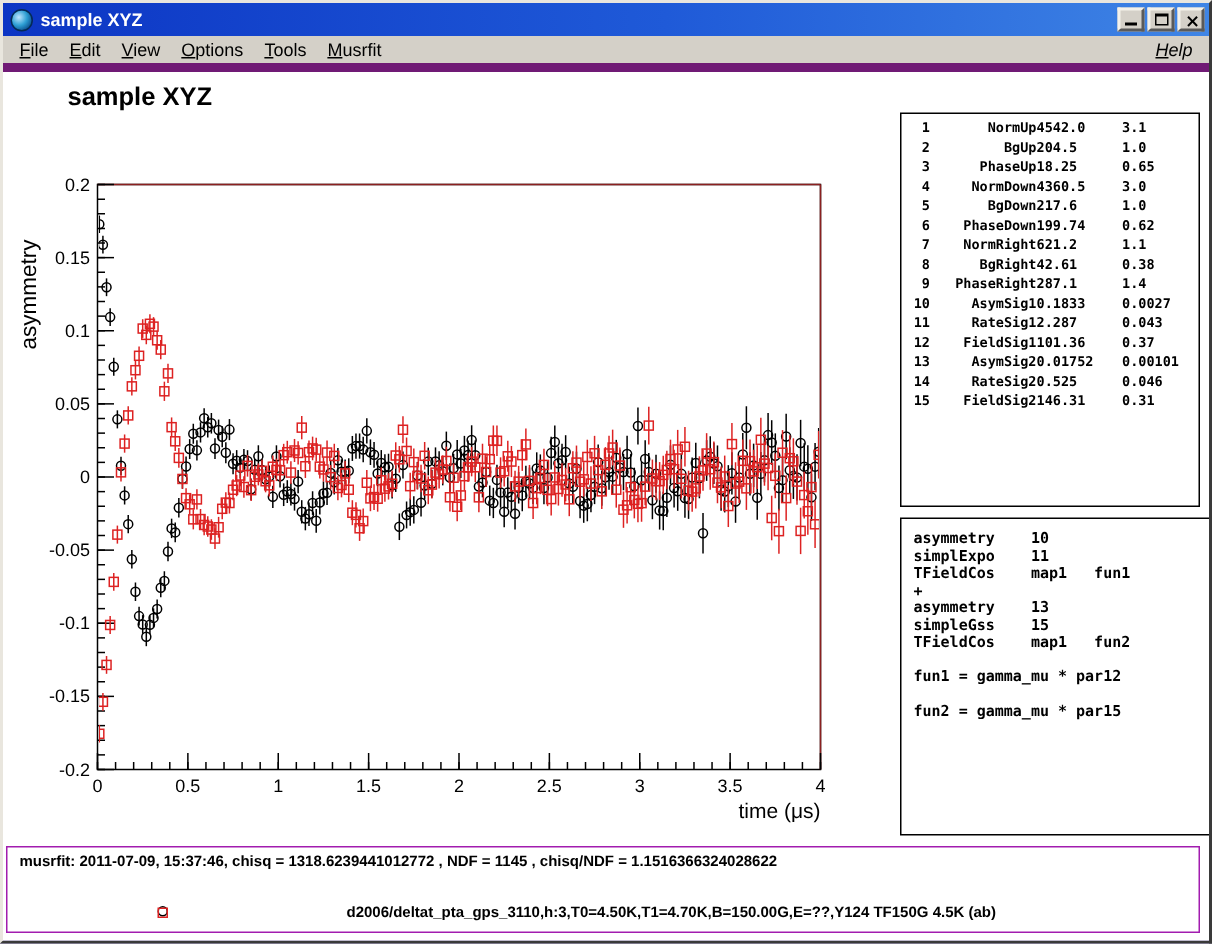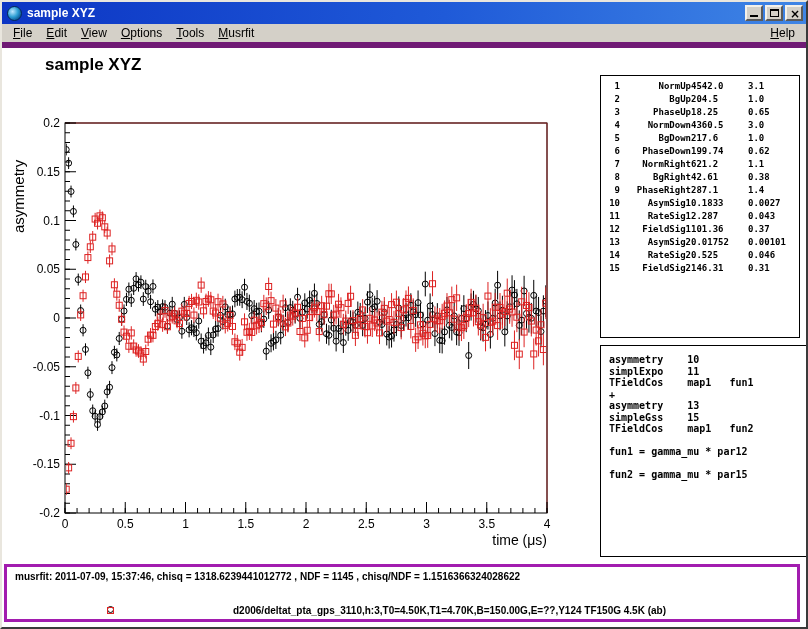--- a/index.html
+++ b/index.html
@@ -23,21 +23,21 @@
   .glyph-min { position:absolute; left:3px; bottom:2px; width:8px; height:2px; background:#000; }
   .glyph-max { position:absolute; left:3px; top:2px; width:9px; height:8px;
                border:1px solid #000; border-top-width:2px; }
   .glyph-close { position:absolute; left:3px; top:0px; font:bold 12px "DejaVu Sans",sans-serif; color:#000; }
 
   
   .menubar { position:absolute; left:0; top:22px; right:0; height:24px; background:#d4d0c8;
              border-bottom:6px solid #701a75; display:flex; align-items:center;
              font-size:12px; color:#000; padding:0 4px; }
   .menu-item { padding:3px 7px; white-space:nowrap; }
-  .menu-help { margin-left:auto; }
+  .menu-help { margin-left:auto;font-style:italic; }
 
   
   .canvas { position:absolute; left:0; top:46px; right:0; bottom:0; background:#fff; overflow:hidden; }
   .pad-title { position:absolute; left:43px; top:7px; font-size:17px; font-weight:bold; color:#000; }
 
   #plot-svg { position:absolute; left:0; top:0; }
   #plot-svg text { font-family:"Liberation Sans",sans-serif; fill:#000; }
 
   .box { position:absolute; border:1px solid #000; background:#fff; }
   .params { left:598px; top:27px; width:200px; height:263px; padding:4px 0 0 5px;
@@ -46,21 +46,21 @@
   .p-idx  { width:14px; text-align:right; margin-right:7px; }
   .p-name { width:64px;text-align:right; }
   .p-val  { width:57px; }
 
   .theory { left:598px; top:297px; width:212px; height:212px; padding:8px 0 0 8px;
             font:bold 10px "DejaVu Sans Mono",monospace; color:#000; }
   .theory-line { white-space:pre; min-height:11.5px; line-height:11.5px; }
 
   
   .footer { position:absolute; left:2px; top:516px; width:796px; height:58px;
-            border:3px solid #a21caf; background:#fff; }
+            border:1px solid #a21caf; background:#fff; }
   .info-line { position:absolute; left:8px; top:4px; white-space:nowrap;
                font:bold 10px "Liberation Sans",sans-serif; color:#000; }
   .legend-row { position:absolute; left:0; width:100%; height:12px; }
   .legend-marker { position:absolute; left:100px; top:1px; width:7px; height:7px;
                    border:1px solid #000; background:transparent; }
   .legend-marker.circle { border-radius:50%; }
   .legend-label { position:absolute; left:226px; top:0; white-space:nowrap;
                   font:bold 10px "Liberation Sans",sans-serif; color:#000; }
 </style>
 </head>

